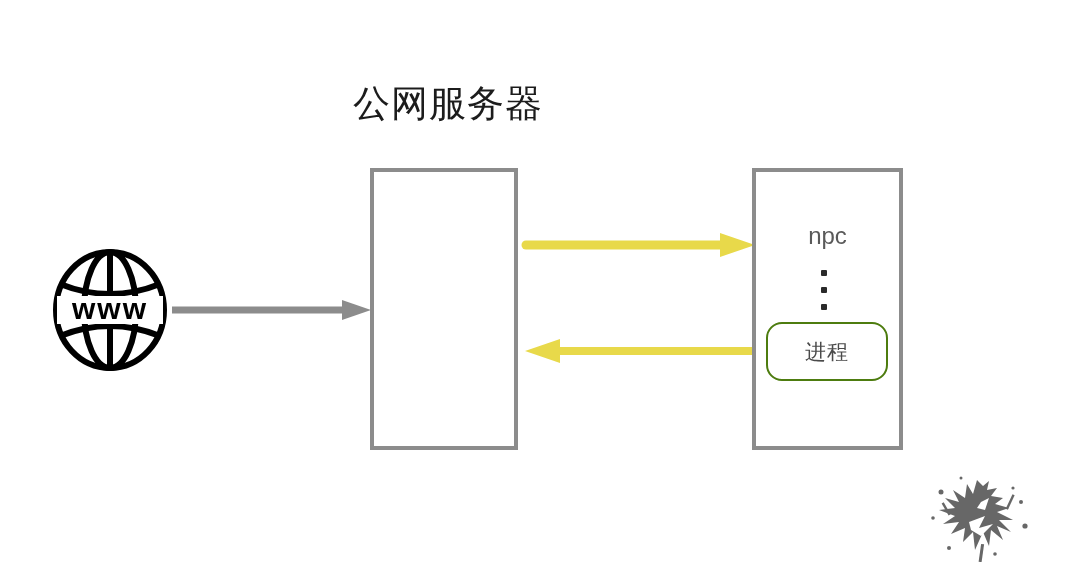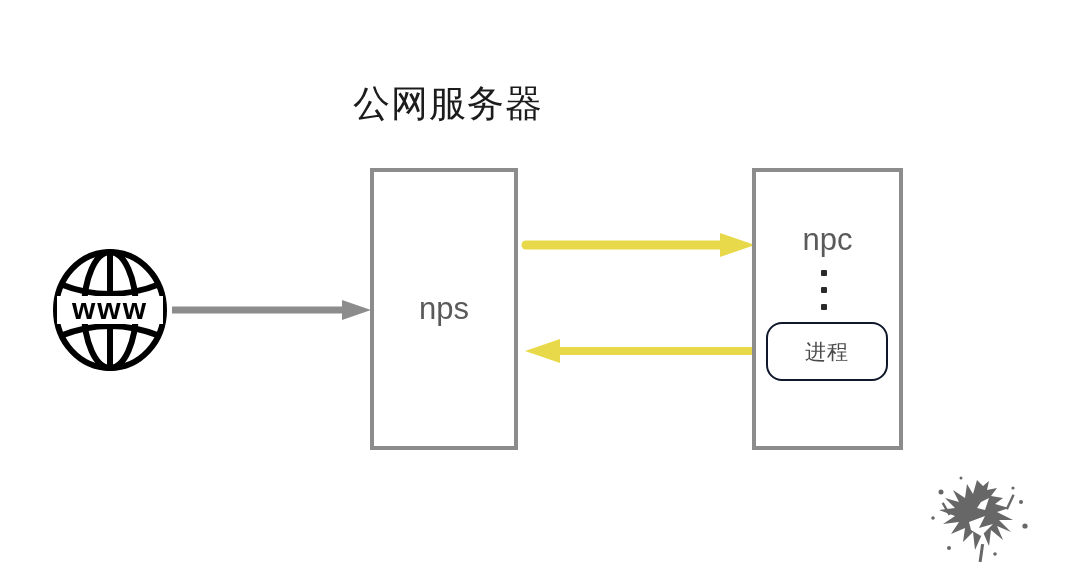--- a/index.html
+++ b/index.html
@@ -37,21 +37,21 @@
     position: absolute;
     border: 4px solid #8c8c8c;
     background: #ffffff;
     box-sizing: border-box;
   }
   #box-nps { left: 370px; top: 168px; width: 148px; height: 282px; }
   #box-npc { left: 752px; top: 168px; width: 151px; height: 282px; }
 
   .box-label {
     position: absolute;
-    font-size: 31px;
+    font-size: 24px;
     line-height: 1;
     color: #5a5a5a;
     white-space: nowrap;
     text-align: center;
     font-weight: 400;
   }
   #label-nps { left: 370px; top: 293px; width: 148px; }
   #label-npc { left: 752px; top: 224px; width: 151px; }
 
   
@@ -73,21 +73,21 @@
     border-radius: 1px;
   }
 
   
   #process-box {
     position: absolute;
     left: 766px;
     top: 322px;
     width: 122px;
     height: 59px;
-    border: 2px solid #0f172a;
+    border: 2px solid #4d7c0f;
     border-radius: 16px;
     background: #ffffff;
     box-sizing: border-box;
     display: flex;
     align-items: center;
     justify-content: center;
   }
   #process-label {
     font-size: 21px;
     color: #4a4a4a;
@@ -150,21 +150,20 @@
     <line x1="2" y1="13" x2="198" y2="13" stroke="#e8d94a" stroke-width="9" stroke-linecap="round"></line>
     <polygon points="196,1 231,13 196,25" fill="#e8d94a"></polygon>
   </svg>
 
   <svg class="arrow-svg" id="arrow-npc-to-nps" viewBox="0 0 232 26" xmlns="http://www.w3.org/2000/svg">
     <line x1="34" y1="13" x2="230" y2="13" stroke="#e8d94a" stroke-width="8" stroke-linecap="round"></line>
     <polygon points="36,1 1,13 36,25" fill="#e8d94a"></polygon>
   </svg>
 
   <div class="server-box" id="box-nps"></div>
-  <div class="box-label" id="label-nps">nps</div>
 
   <div class="server-box" id="box-npc"></div>
   <div class="box-label" id="label-npc">npc</div>
 
   <div id="ellipsis">
     <span class="dot"></span>
     <span class="dot"></span>
     <span class="dot"></span>
   </div>
 

